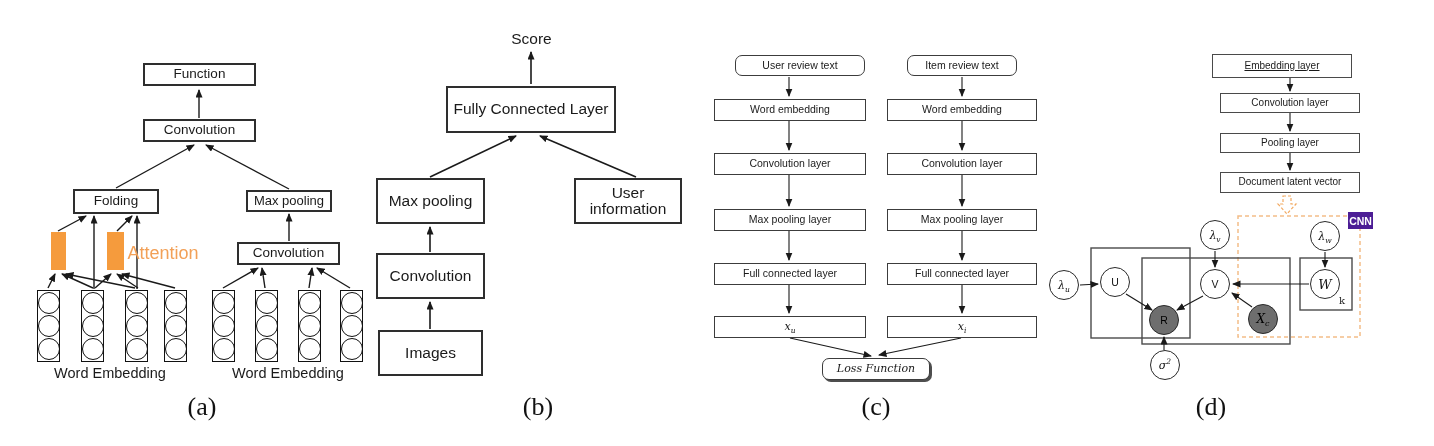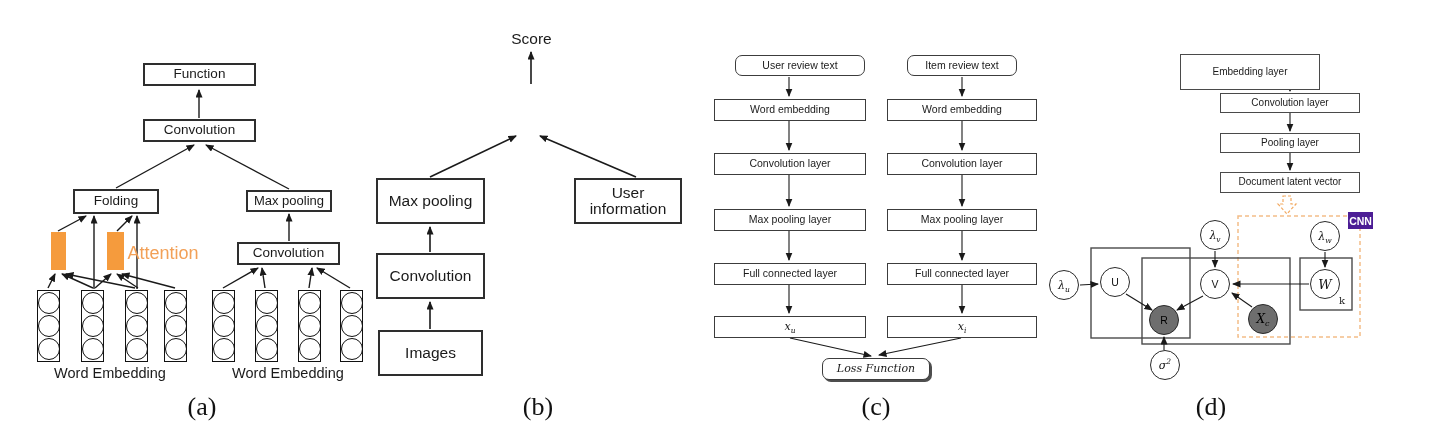--- a/index.html
+++ b/index.html
@@ -175,20 +175,21 @@
       <span class="wc"></span>
       <span class="wc"></span>
       <span class="wc"></span>
     </div>
 
   <div class="label" style="left:45px;top:364px;width:130px;height:17px;font-size:14.5px;">Word Embedding</div>
   <div class="label" style="left:223px;top:364px;width:130px;height:17px;font-size:14.5px;">Word Embedding</div>
   <div class="caption" style="left:167px;top:392px;">(a)</div>
 
   <div class="label" style="left:504px;top:30px;width:55px;height:17px;font-size:15.5px;">Score</div>
+  <div class="box box-b" style="left:446px;top:86px;width:170px;height:47px;">Fully Connected Layer</div>
   <div class="box box-b" style="left:376px;top:178px;width:109px;height:46px;">Max pooling</div>
   <div class="box box-b" style="left:574px;top:178px;width:108px;height:46px;">User information</div>
   <div class="box box-b" style="left:376px;top:253px;width:109px;height:46px;">Convolution</div>
   <div class="box box-b" style="left:378px;top:330px;width:105px;height:46px;">Images</div>
   <div class="caption" style="left:503px;top:392px;">(b)</div>
 
   <div class="box box-c rounded" style="left:735px;top:55px;width:130px;height:21px;">User review text</div>
   <div class="box box-c rounded" style="left:907px;top:55px;width:110px;height:21px;">Item review text</div>
 
   <div class="box box-c" style="left:714px;top:99px;width:152px;height:22px;">Word embedding</div>
@@ -203,21 +204,21 @@
   <div class="box box-c" style="left:887px;top:153px;width:150px;height:22px;">Convolution layer</div>
   <div class="box box-c" style="left:887px;top:209px;width:150px;height:22px;">Max pooling layer</div>
   <div class="box box-c" style="left:887px;top:263px;width:150px;height:22px;">Full connected layer</div>
   <div class="box box-c" style="left:887px;top:316px;width:150px;height:22px;">
       <span class="mathv"><span>x</span><sub>i</sub></span>
     </div>
 
   <div class="box box-c rounded shadowed italic-serif" style="left:822px;top:358px;width:108px;height:22px;font-size:11px;">Loss Function</div>
   <div class="caption" style="left:841px;top:392px;">(c)</div>
 
-  <div class="box box-d" style="left:1180px;top:54px;width:140px;height:36px;">Embedding layer</div>
+  <div class="box box-d" style="left:1212px;top:54px;width:140px;height:24px;text-decoration:underline;">Embedding layer</div>
   <div class="box box-d" style="left:1220px;top:93px;width:140px;height:20px;">Convolution layer</div>
   <div class="box box-d" style="left:1220px;top:133px;width:140px;height:20px;">Pooling layer</div>
   <div class="box box-d" style="left:1220px;top:172px;width:140px;height:21px;">Document latent vector</div>
 
   <div class="cnn-tag" style="left:1348px;top:212px;width:25px;height:17px;background:#4c1d95;">CNN</div>
   <div class="klabel" style="left:1339px;top:295px;">k</div>
 
   <div class="pnode" style="left:1049px;top:270px;">
     <span class="mathv"><span>λ</span><sub>u</sub></span>
     </div>

